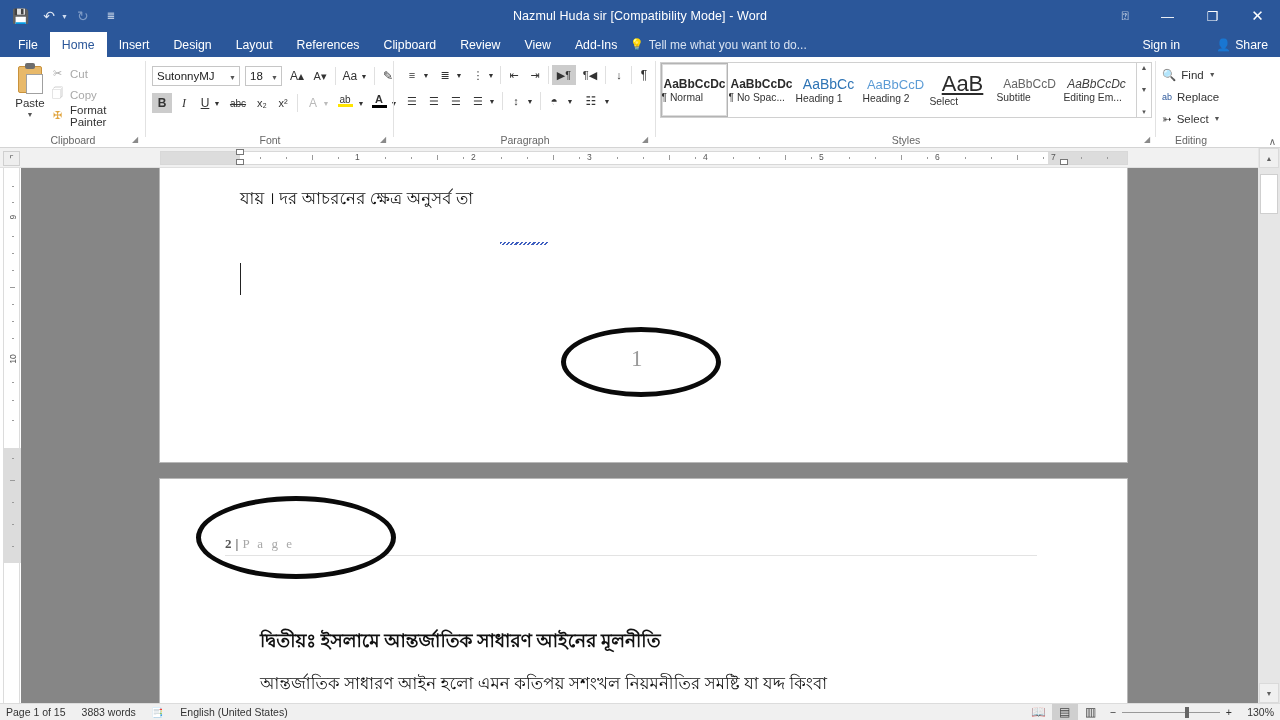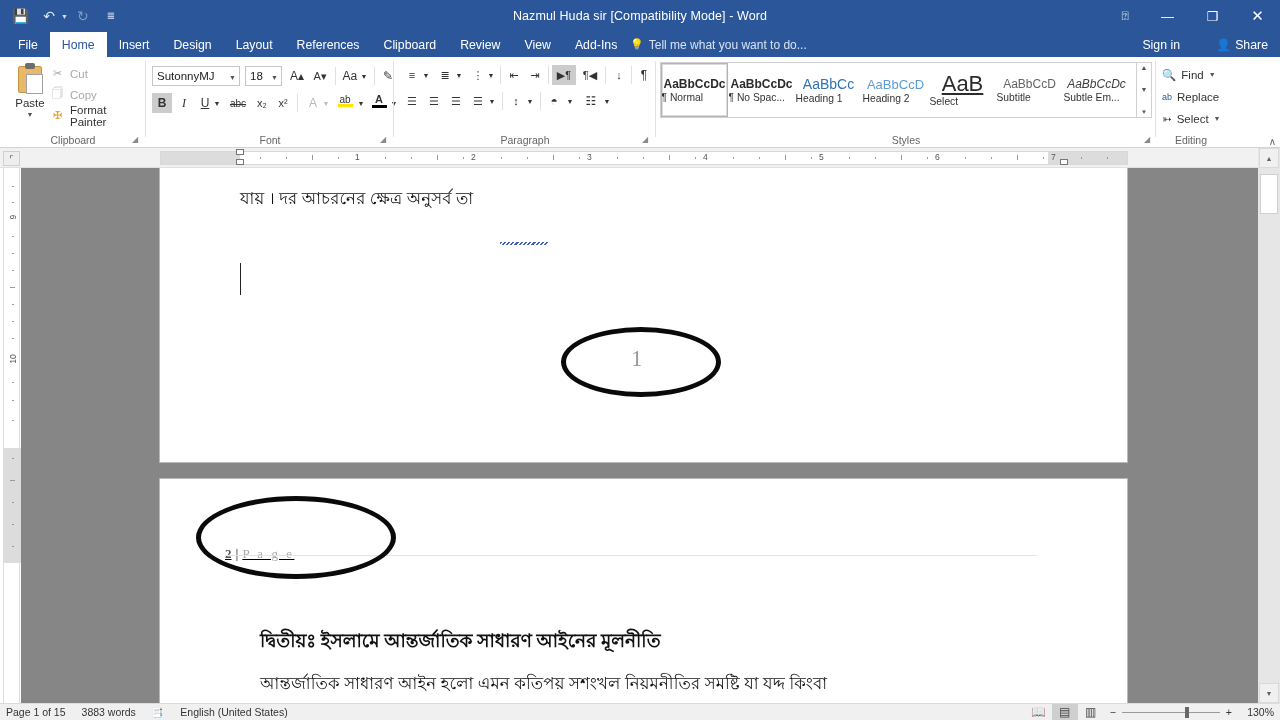--- a/index.html
+++ b/index.html
@@ -452,21 +452,21 @@
         <div class="styleitem">
           <div class="sample" style="font-size:22px; line-height:22px;text-decoration:underline;">AaB</div>
           <div class="sname">Select</div>
         </div>
         <div class="styleitem">
           <div class="sample" style="color:#646464;">AaBbCcD</div>
           <div class="sname">Subtitle</div>
         </div>
         <div class="styleitem">
           <div class="sample" style="font-style:italic; color:#404040;">AaBbCcDc</div>
-          <div class="sname">Subtle Em...</div>
+          <div class="sname">Editing Em...</div>
         </div>
       </div>
       <div class="stylescroll">
         <span>▲</span>
         <span>▼</span>
         <span>▾</span>
       </div>
       <div class="glabel">Styles</div>
       <div class="dlgLauncher" style="right:4px;">◢</div>
       <div class="divider"></div>
@@ -567,21 +567,21 @@
     <div class="page page1">
       <div class="doctext bn-body" style="left:80px; top:18px;">যায় । দর আচরনের ক্ষেত্র অনুসর্ব তা</div>
       <div class="squiggle" style="left:340px; top:74px; width:48px;"></div>
       <div class="caret-line" style="left:80px; top:95px; height:32px;"></div>
 
       <div class="ellipse" style="left:401px; top:159px; width:160px; height:70px;"></div>
       <div class="pgnum1" style="left:471px; top:178px;">1</div>
     </div>
 
     <div class="page page2">
-      <div class="hdr2" style="left:65px; top:67px;text-decoration:underline;">
+      <div class="hdr2" style="left:65px; top:57px;">
         <b>2</b><b style="margin:0 4px;">|</b><span class="pg">P a g e</span>
       </div>
       <div class="hdrline" style="left:65px; top:76px; width:812px;"></div>
 
       <div class="ellipse" style="left:36px; top:17px; width:200px; height:83px;"></div>
 
       <div class="doctext bn-body" style="left:100px; top:192px;">আন্তর্জাতিক সাধারণ আইন হলো   এমন কতিপয় সশংখল নিয়মনীতির সমষ্টি যা যদ্দ কিংবা</div>
       <div class="doctext bn-head" style="left:100px; top:148px;">দ্বিতীয়ঃ ইসলামে আন্তর্জাতিক সাধারণ আইনের মূলনীতি</div>
     </div>
   </div>

